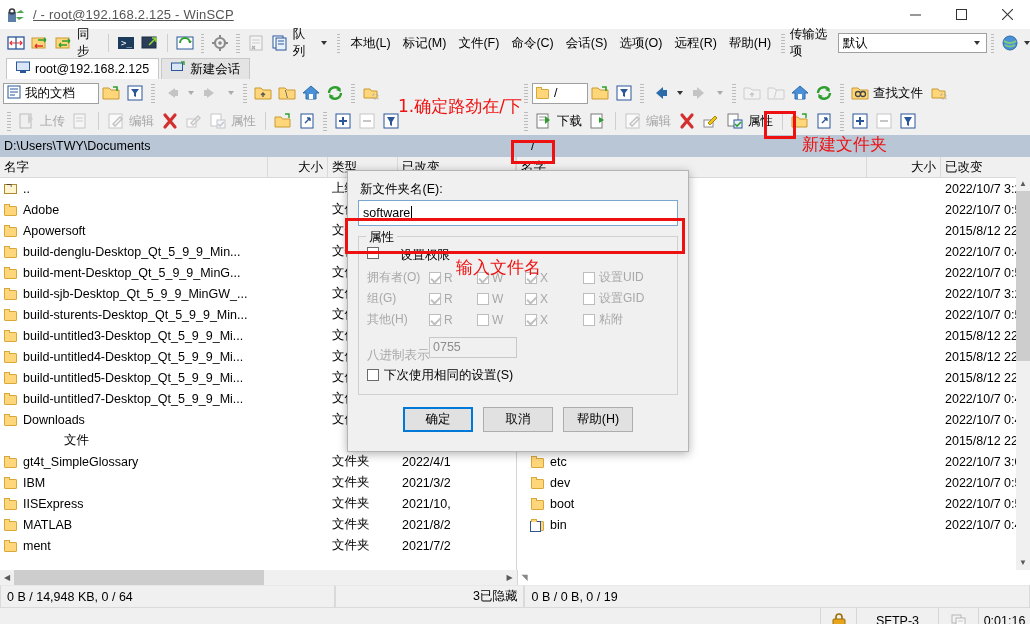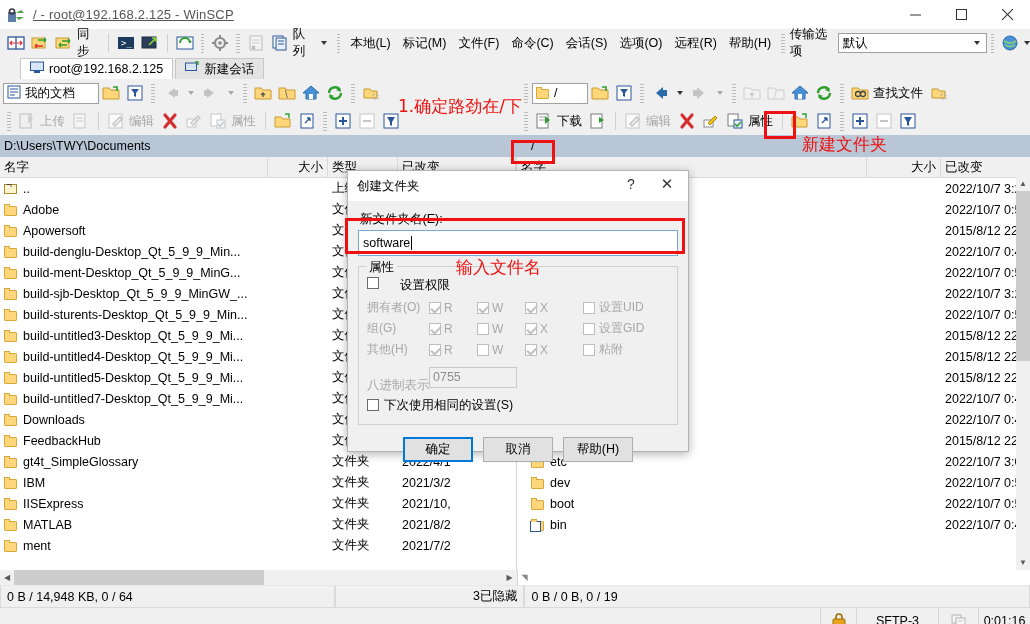--- a/index.html
+++ b/index.html
@@ -38,21 +38,21 @@
   .menu-item { padding:3px 6px; font-size:12.5px; white-space:nowrap; color:#000; }
   .combo {
     height:20px; width:168px; background:#fff; border:1px solid #a0a0a0;
     display:flex; align-items:center; padding-left:4px; font-size:12.5px;
     position:relative; box-sizing:border-box;
   }
   .combo .arrow { position:absolute; right:6px; top:7px; width:0;height:0;
     border-left:3.5px solid transparent;border-right:3.5px solid transparent;border-top:4px solid #333; }
 
   
-  .tabsrow { height:22px; background:#f0f0f0; display:flex; align-items:flex-end; padding-left:20px;}
+  .tabsrow { height:22px; background:#f0f0f0; display:flex; align-items:flex-end; padding-left:6px;}
   .tab {
     height:21px; display:flex; align-items:center; gap:5px; padding:0 9px;
     font-size:12.5px; border:1px solid #c8c8c8; border-bottom:none;
     background:#e4e4e4; margin-right:2px; box-sizing:border-box;
   }
   .tab.active { background:#ffffff; }
 
   
   .panelbars { display:flex; height:56px; }
   .panelbar-left  { width:517px; box-sizing:border-box; }
@@ -738,24 +738,20 @@
           <div class="row">
             <div class="cell" style="width: 268px;">
               <span class="folder-ico"></span>
               <span>Downloads</span>
             </div>
             <div class="cell num" style="width: 60px;"></div>
             <div class="cell" style="width: 70px;">文件</div>
             <div class="cell" style="width: 118px;"></div>
           </div>
           <div class="row">
-            <div class="cell" style="width: 268px;">
-              <span class="folder-ico"></span>
-              <span>FeedbackHub</span>
-            </div>
             <div class="cell num" style="width: 60px;"></div>
             <div class="cell" style="width: 70px;">文件</div>
             <div class="cell" style="width: 118px;"></div>
           </div>
           <div class="row">
             <div class="cell" style="width: 268px;">
               <span class="folder-ico"></span>
               <span>gt4t_SimpleGlossary</span>
             </div>
             <div class="cell num" style="width: 60px;"></div>
@@ -955,25 +951,20 @@
     </div>
     <div class="bcell" style="width:52px;">0:01:16</div>
   </div>
 
   <div class="anno" style="left:398px; top:95px;">1.确定路劲在/下</div>
   <div class="redbox" style="left:764px; top:111px; width:32px; height:28px;"></div>
   <div class="anno" style="left:802px; top:133px;">新建文件夹</div>
   <div class="redbox" style="left:511px; top:140px; width:44px; height:24px;"></div>
 
   <div class="dialog">
-    <div class="dlg-title">
-      <span class="t">创建文件夹</span>
-      <span class="q">?</span>
-      <span class="x">✕</span>
-    </div>
     <div class="dlg-body">
       <div class="dlg-label">新文件夹名(E):</div>
       <div class="dlg-input">
         <span>software</span>
           <span class="caret"></span>
       </div>
 
       <div class="group">
         <span class="group-cap">属性</span>
 

